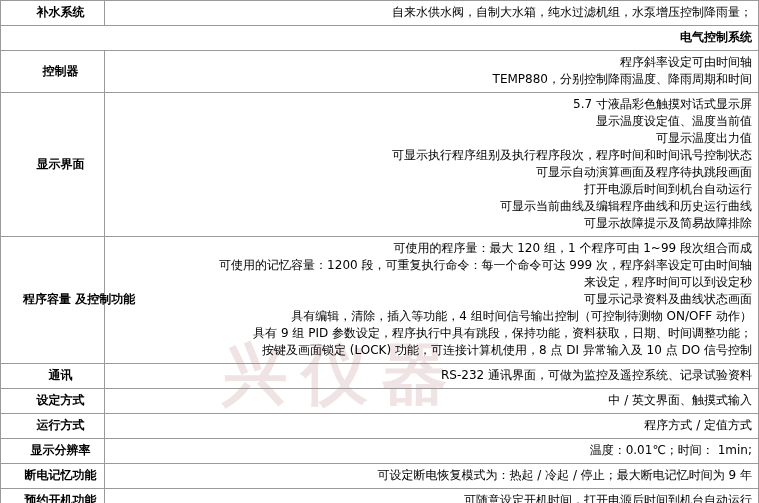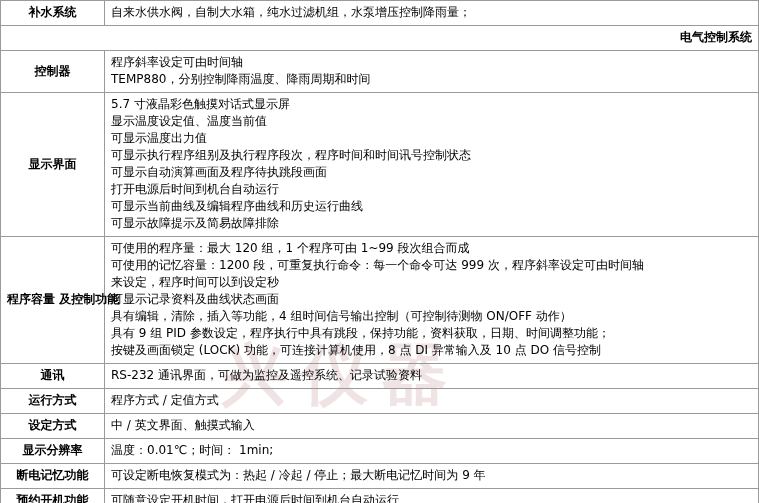--- a/index.html
+++ b/index.html
@@ -33,39 +33,39 @@
   table.spec {
     position: relative;
     z-index: 1;
     border-collapse: collapse;
     width: 759px;
     table-layout: fixed;
     background: transparent;
   }
   table.spec td {
     border: 1px solid #9a9a9a;
-    padding: 3px 6px 4px 6px;
+    padding: 3px 6px 4px 22px;
     font-size: 12px;
     line-height: 17px;
     vertical-align: middle;
     background: transparent;
   }
   td.label {
     width: 104px;
     font-weight: bold;
     text-align: center;
     white-space: nowrap;
   }
   td.section {
     font-weight: bold;
     text-align: right;
     padding-left: 8px;
   }
   td.value {
-    text-align: left;
+    text-align: right;
   }
   td.value .ln {
     display: block;
     white-space: nowrap;
   }
   .firstrow td {
     border-top: none;
   }
 </style>
 </head>
@@ -130,30 +130,30 @@
     </tr>
 
     <tr>
       <td class="label">通讯</td>
       <td class="value">
         <span class="ln">RS-232 通讯界面，可做为监控及遥控系统、记录试验资料</span>
       </td>
     </tr>
 
     <tr>
-      <td class="label">运行方式</td>
+      <td class="label">设定方式</td>
       <td class="value">
-        <span class="ln">程序方式 / 定值方式</span>
+        <span class="ln">中 / 英文界面、触摸式输入</span>
       </td>
     </tr>
 
     <tr>
-      <td class="label">设定方式</td>
+      <td class="label">运行方式</td>
       <td class="value">
-        <span class="ln">中 / 英文界面、触摸式输入</span>
+        <span class="ln">程序方式 / 定值方式</span>
       </td>
     </tr>
 
     <tr>
       <td class="label">显示分辨率</td>
       <td class="value">
         <span class="ln">温度：0.01℃；时间： 1min;</span>
       </td>
     </tr>
 

